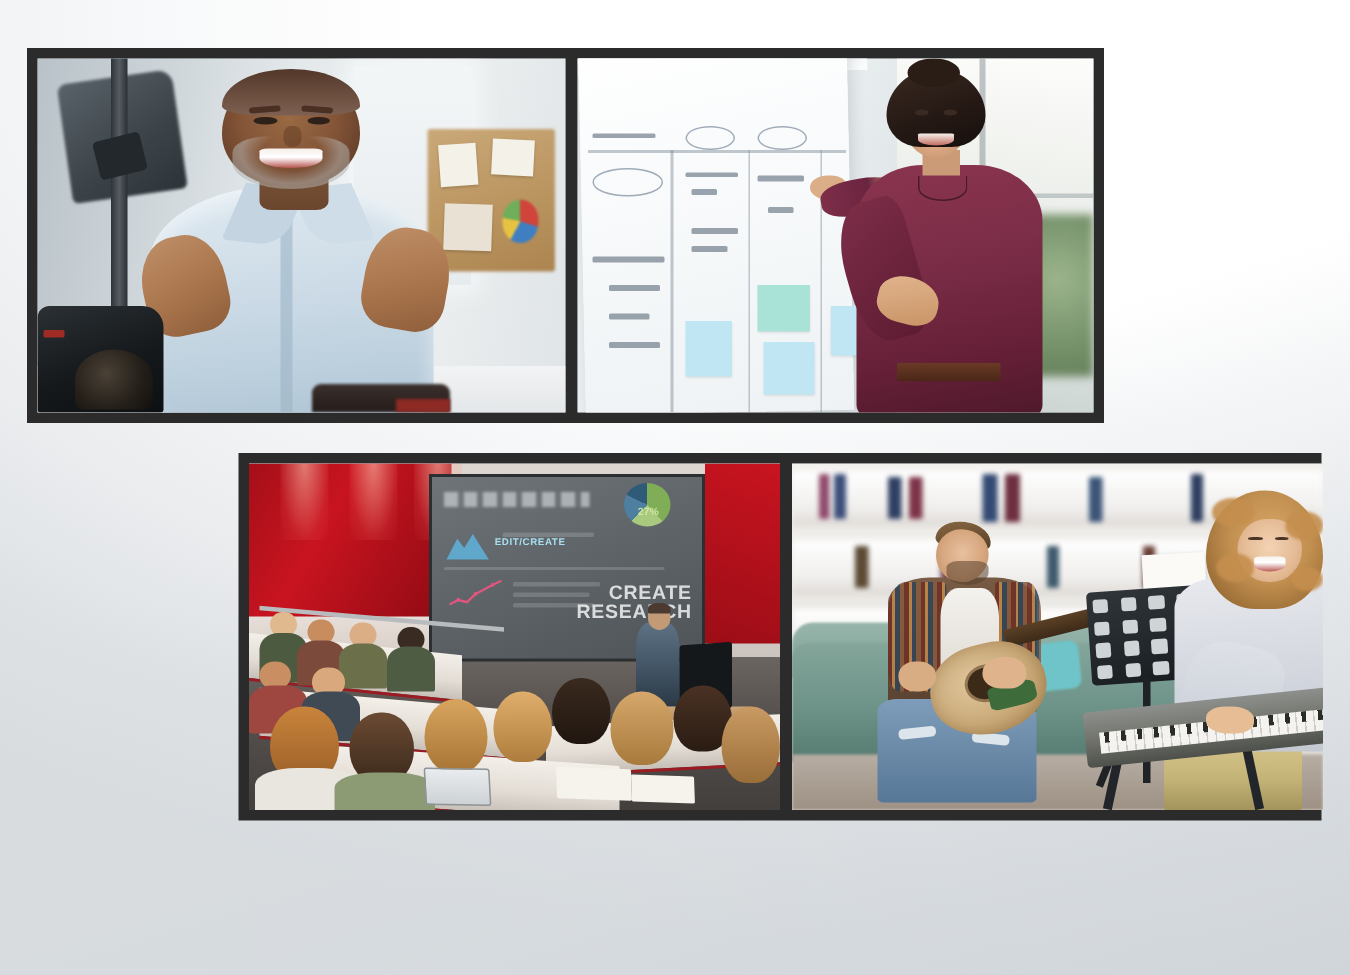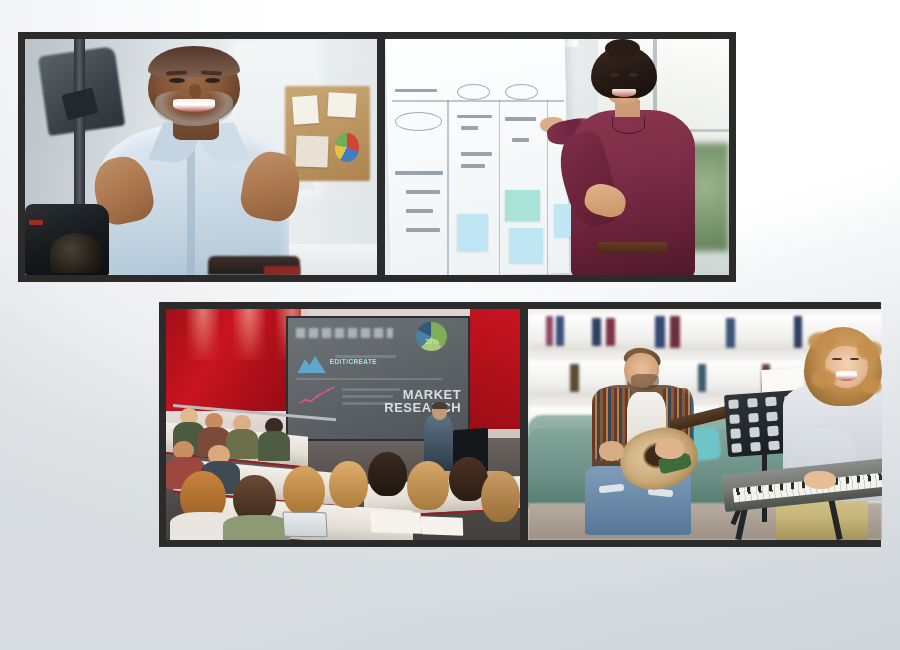--- a/index.html
+++ b/index.html
@@ -802,21 +802,21 @@
             <polyline points="2,44 18,36 34,40 50,26 66,18 82,10 98,3" fill="none" stroke="#e0567f" stroke-width="4"></polyline>
             <circle cx="18" cy="36" r="3.5" fill="#e0567f"></circle>
             <circle cx="50" cy="26" r="3.5" fill="#e0567f"></circle>
             <circle cx="82" cy="10" r="3.5" fill="#e0567f"></circle>
           </svg>
         </div>
         <div class="layer slide-bar" style="left:30%; top:58%; width:32%; height:2.2%;"></div>
         <div class="layer slide-bar" style="left:30%; top:64%; width:28%; height:2.2%;"></div>
         <div class="layer slide-bar" style="left:30%; top:70%; width:30%; height:2.2%;"></div>
         <div class="slide-market">
-          <div>MARKET</div>
+          <div>CREATE</div>
           <div>RESEARCH</div>
         </div>
       </div>
 
       <div class="layer lh-presenter-body"></div>
       <div class="layer lh-presenter-head"></div>
       <div class="layer lh-presenter-hair"></div>
       <div class="layer lh-lectern"></div>
       <div class="layer lh-monitor"></div>
       <div class="layer lh-monitor-stand"></div>

